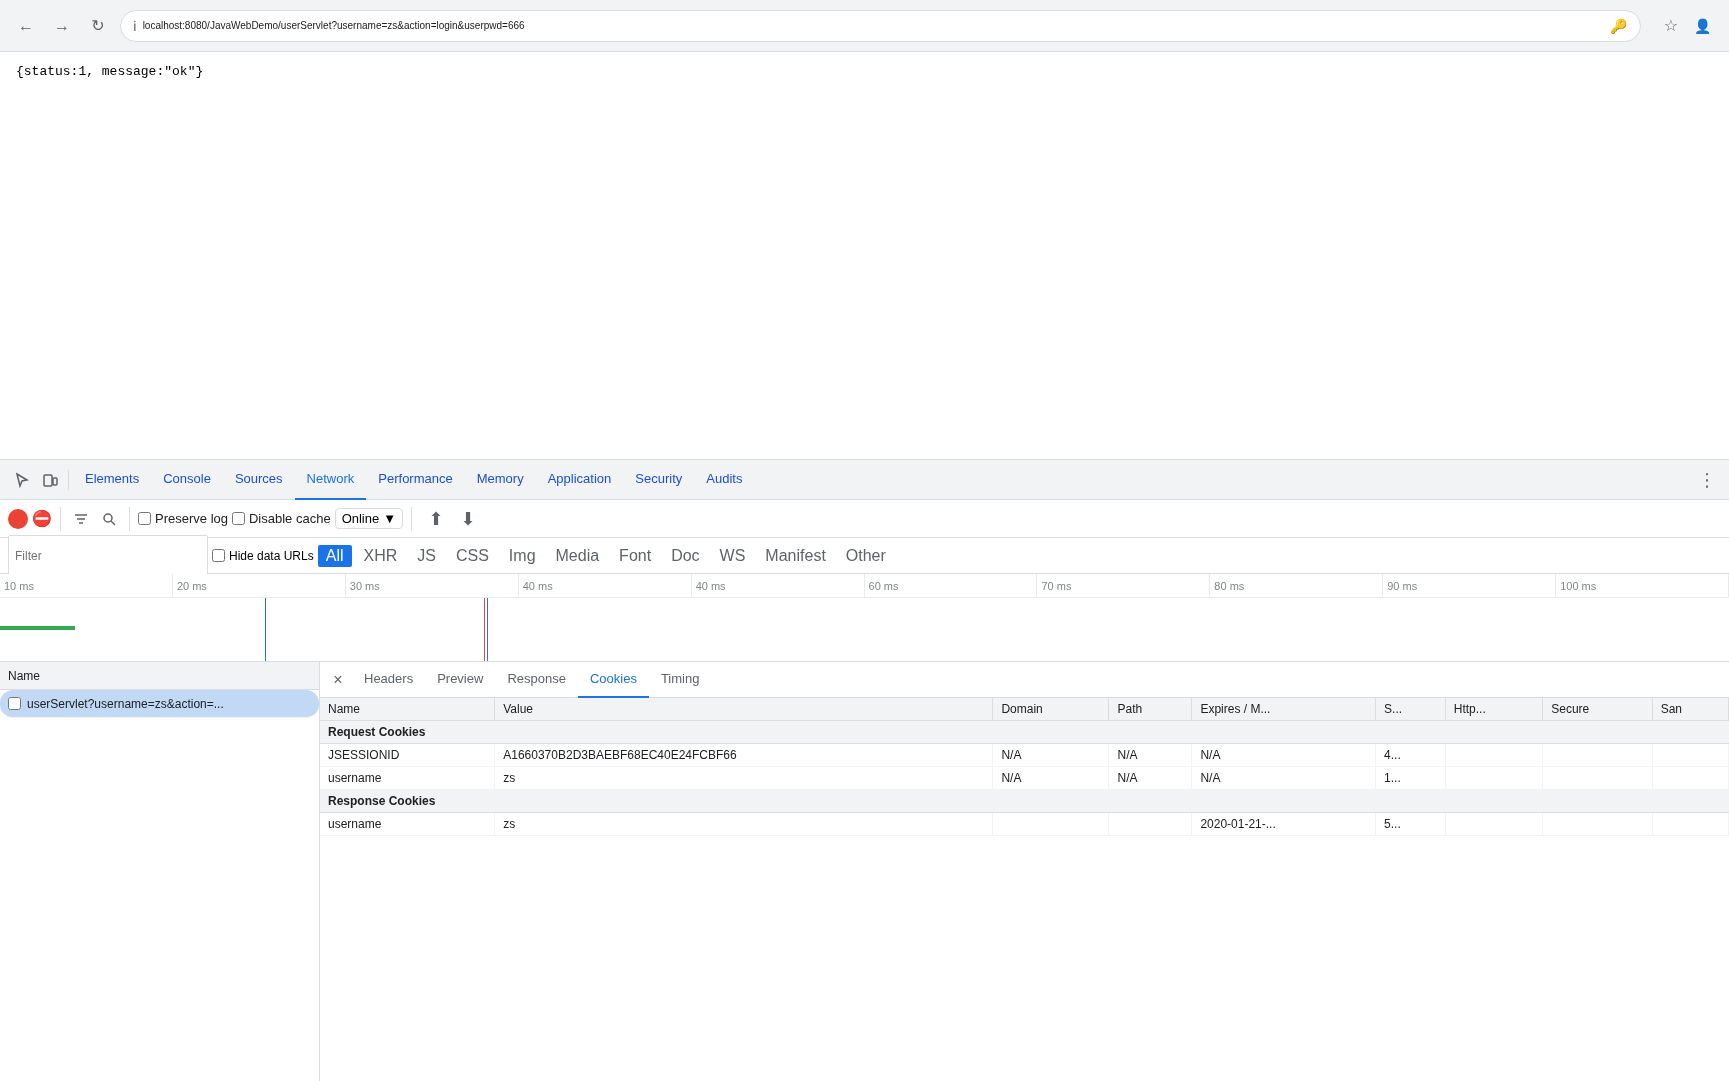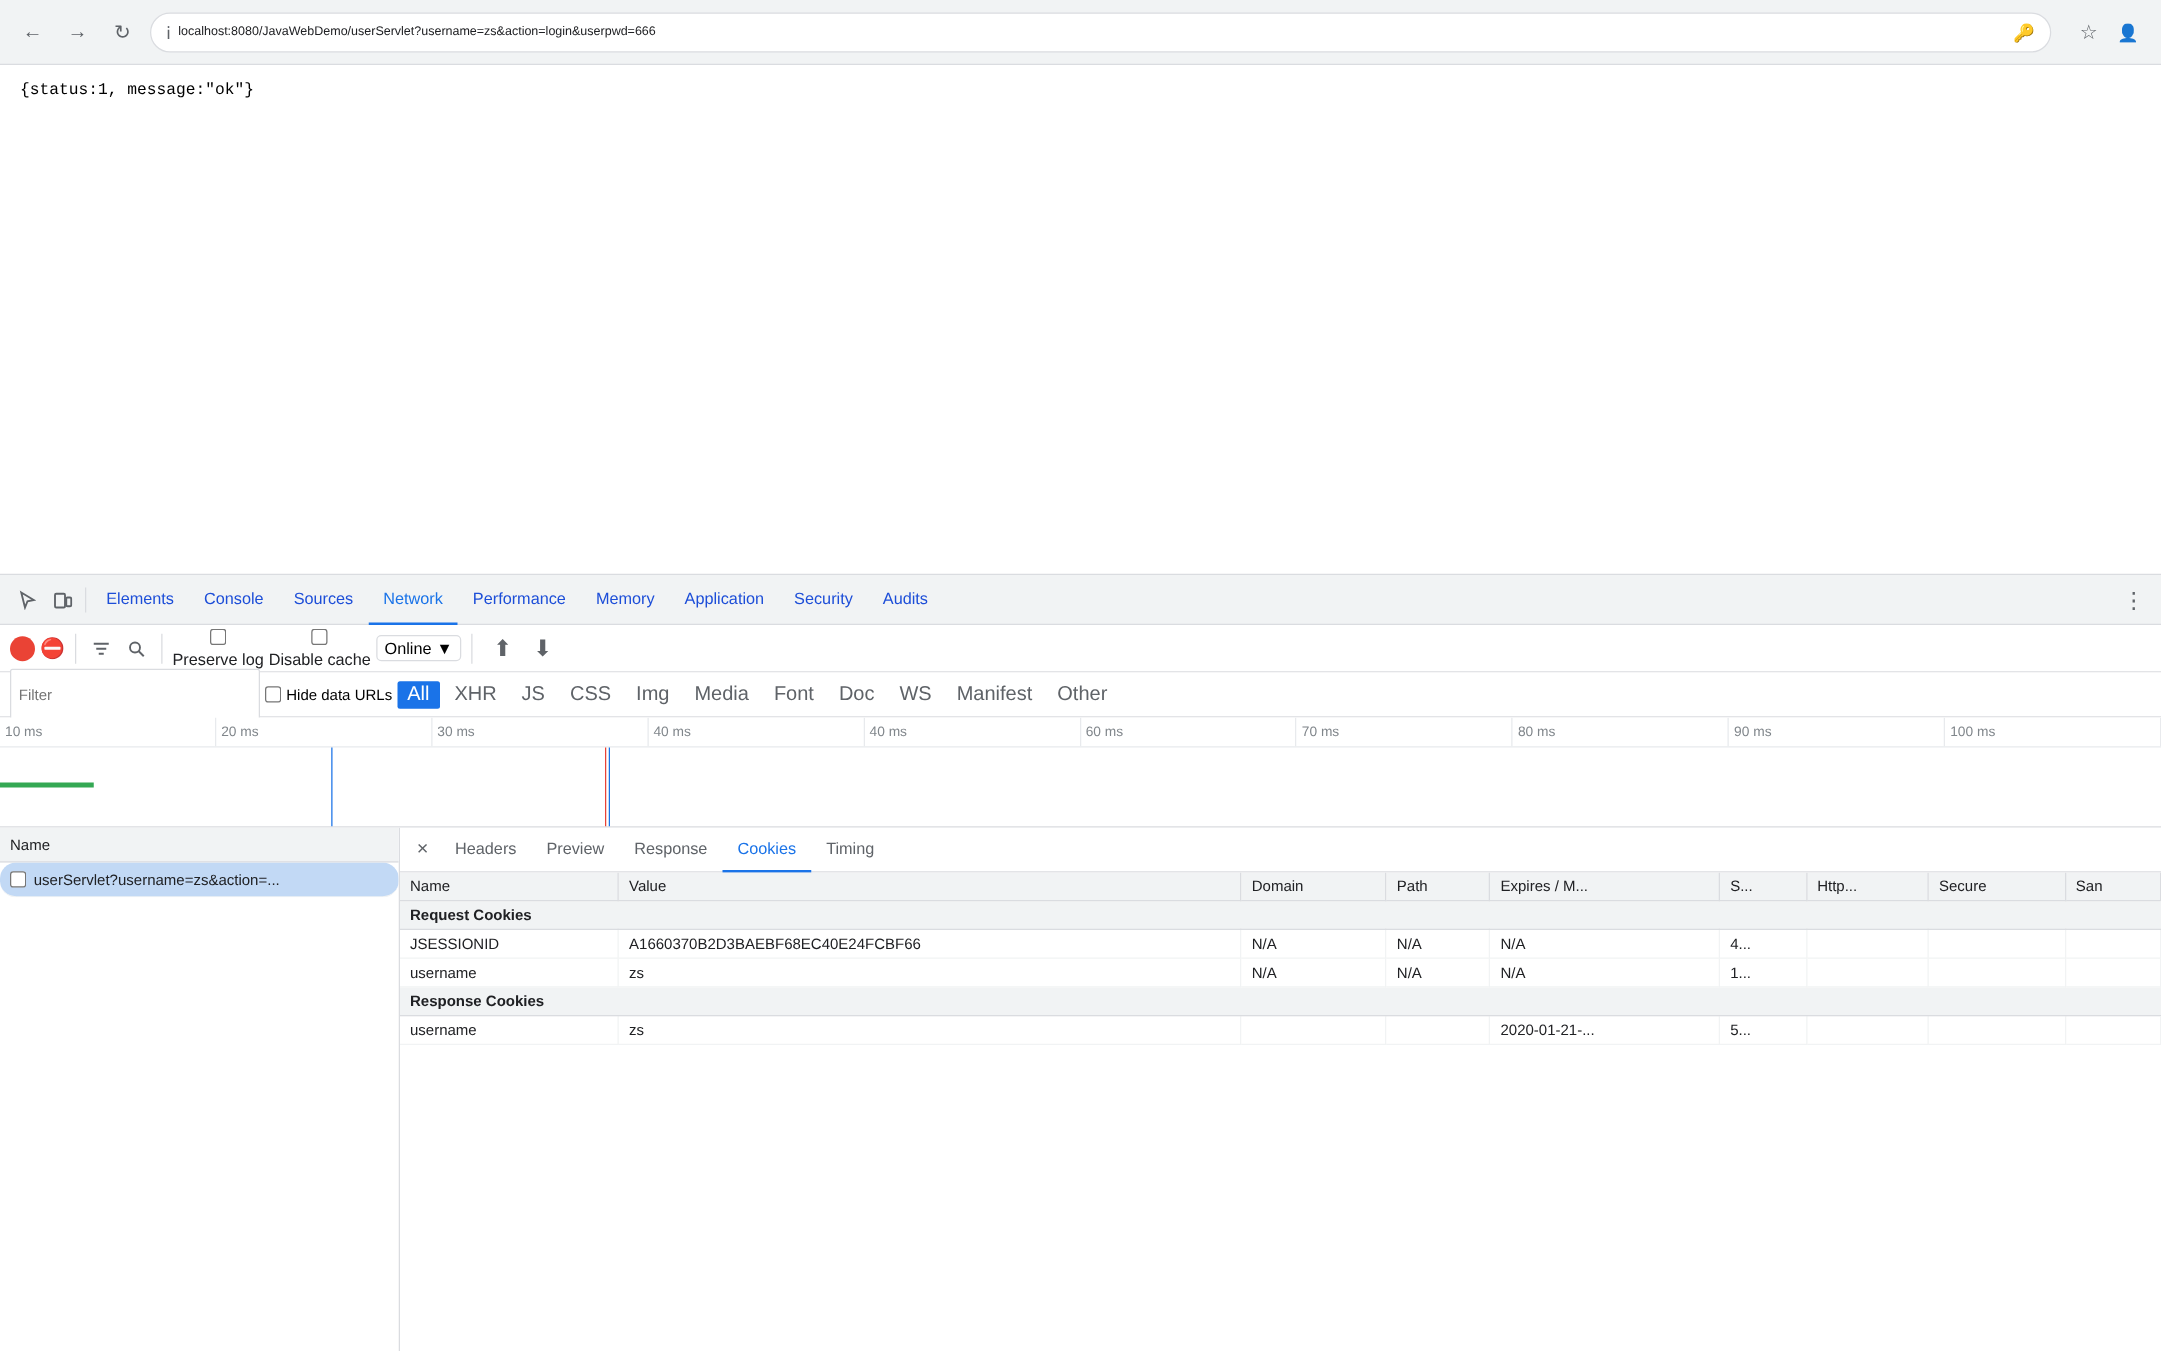--- a/index.html
+++ b/index.html
@@ -154,21 +154,20 @@
       display: flex; align-items: center; justify-content: center;
       color: #5f6368;
     }
     .checkbox-label {
       display: flex;
       align-items: center;
       gap: 4px;
       font-size: 13px;
       color: #202124;
       cursor: pointer;
-      flex-direction: column;
     }
     .checkbox-label input { cursor: pointer; }
     .online-dropdown {
       display: flex;
       align-items: center;
       border: 1px solid #dadce0;
       border-radius: 4px;
       padding: 2px 6px;
       font-size: 13px;
       cursor: pointer;

